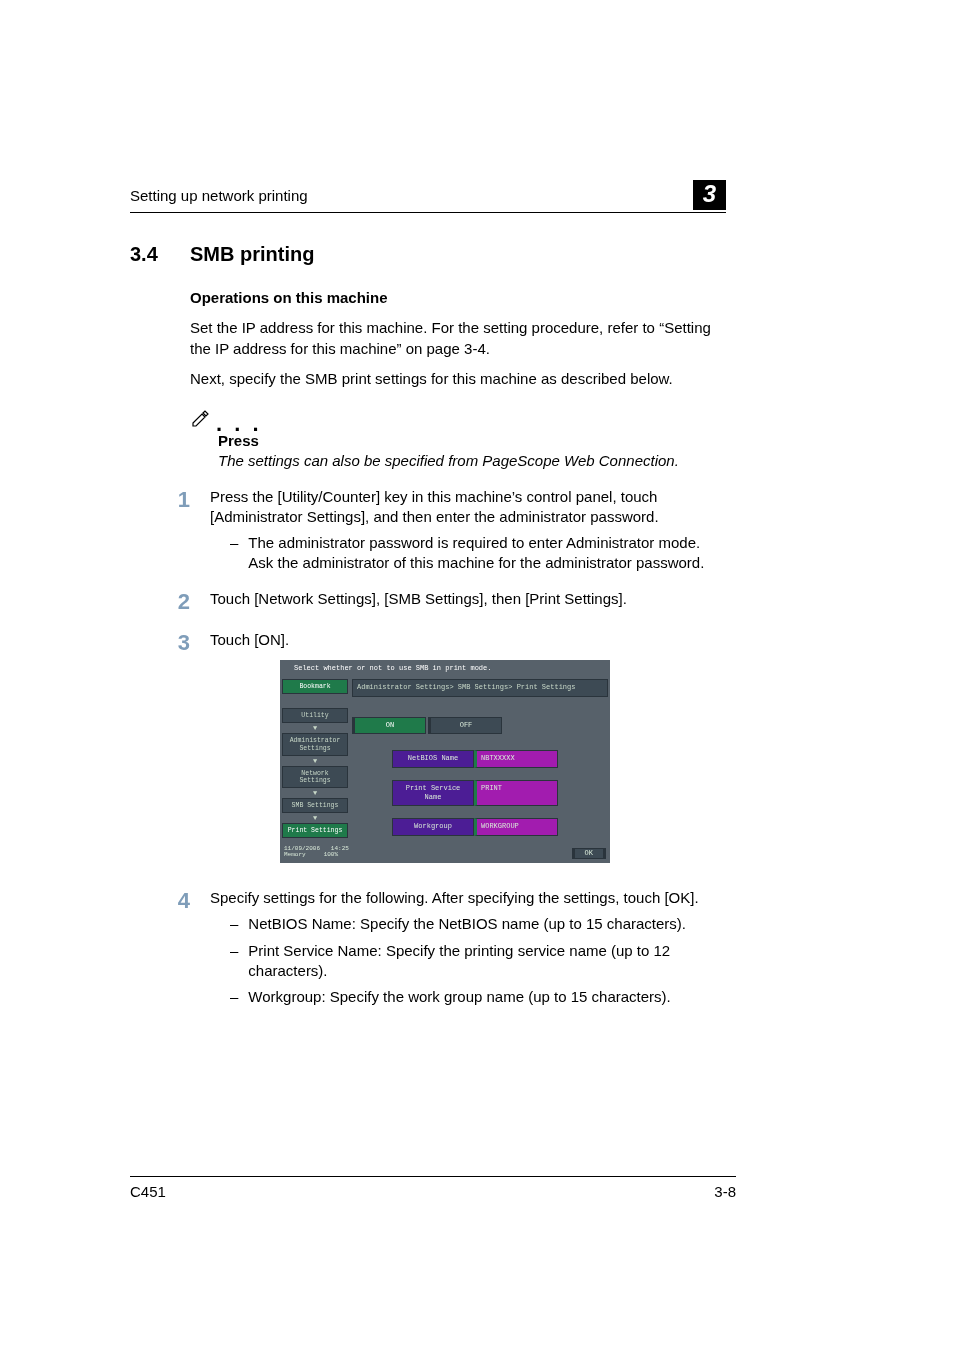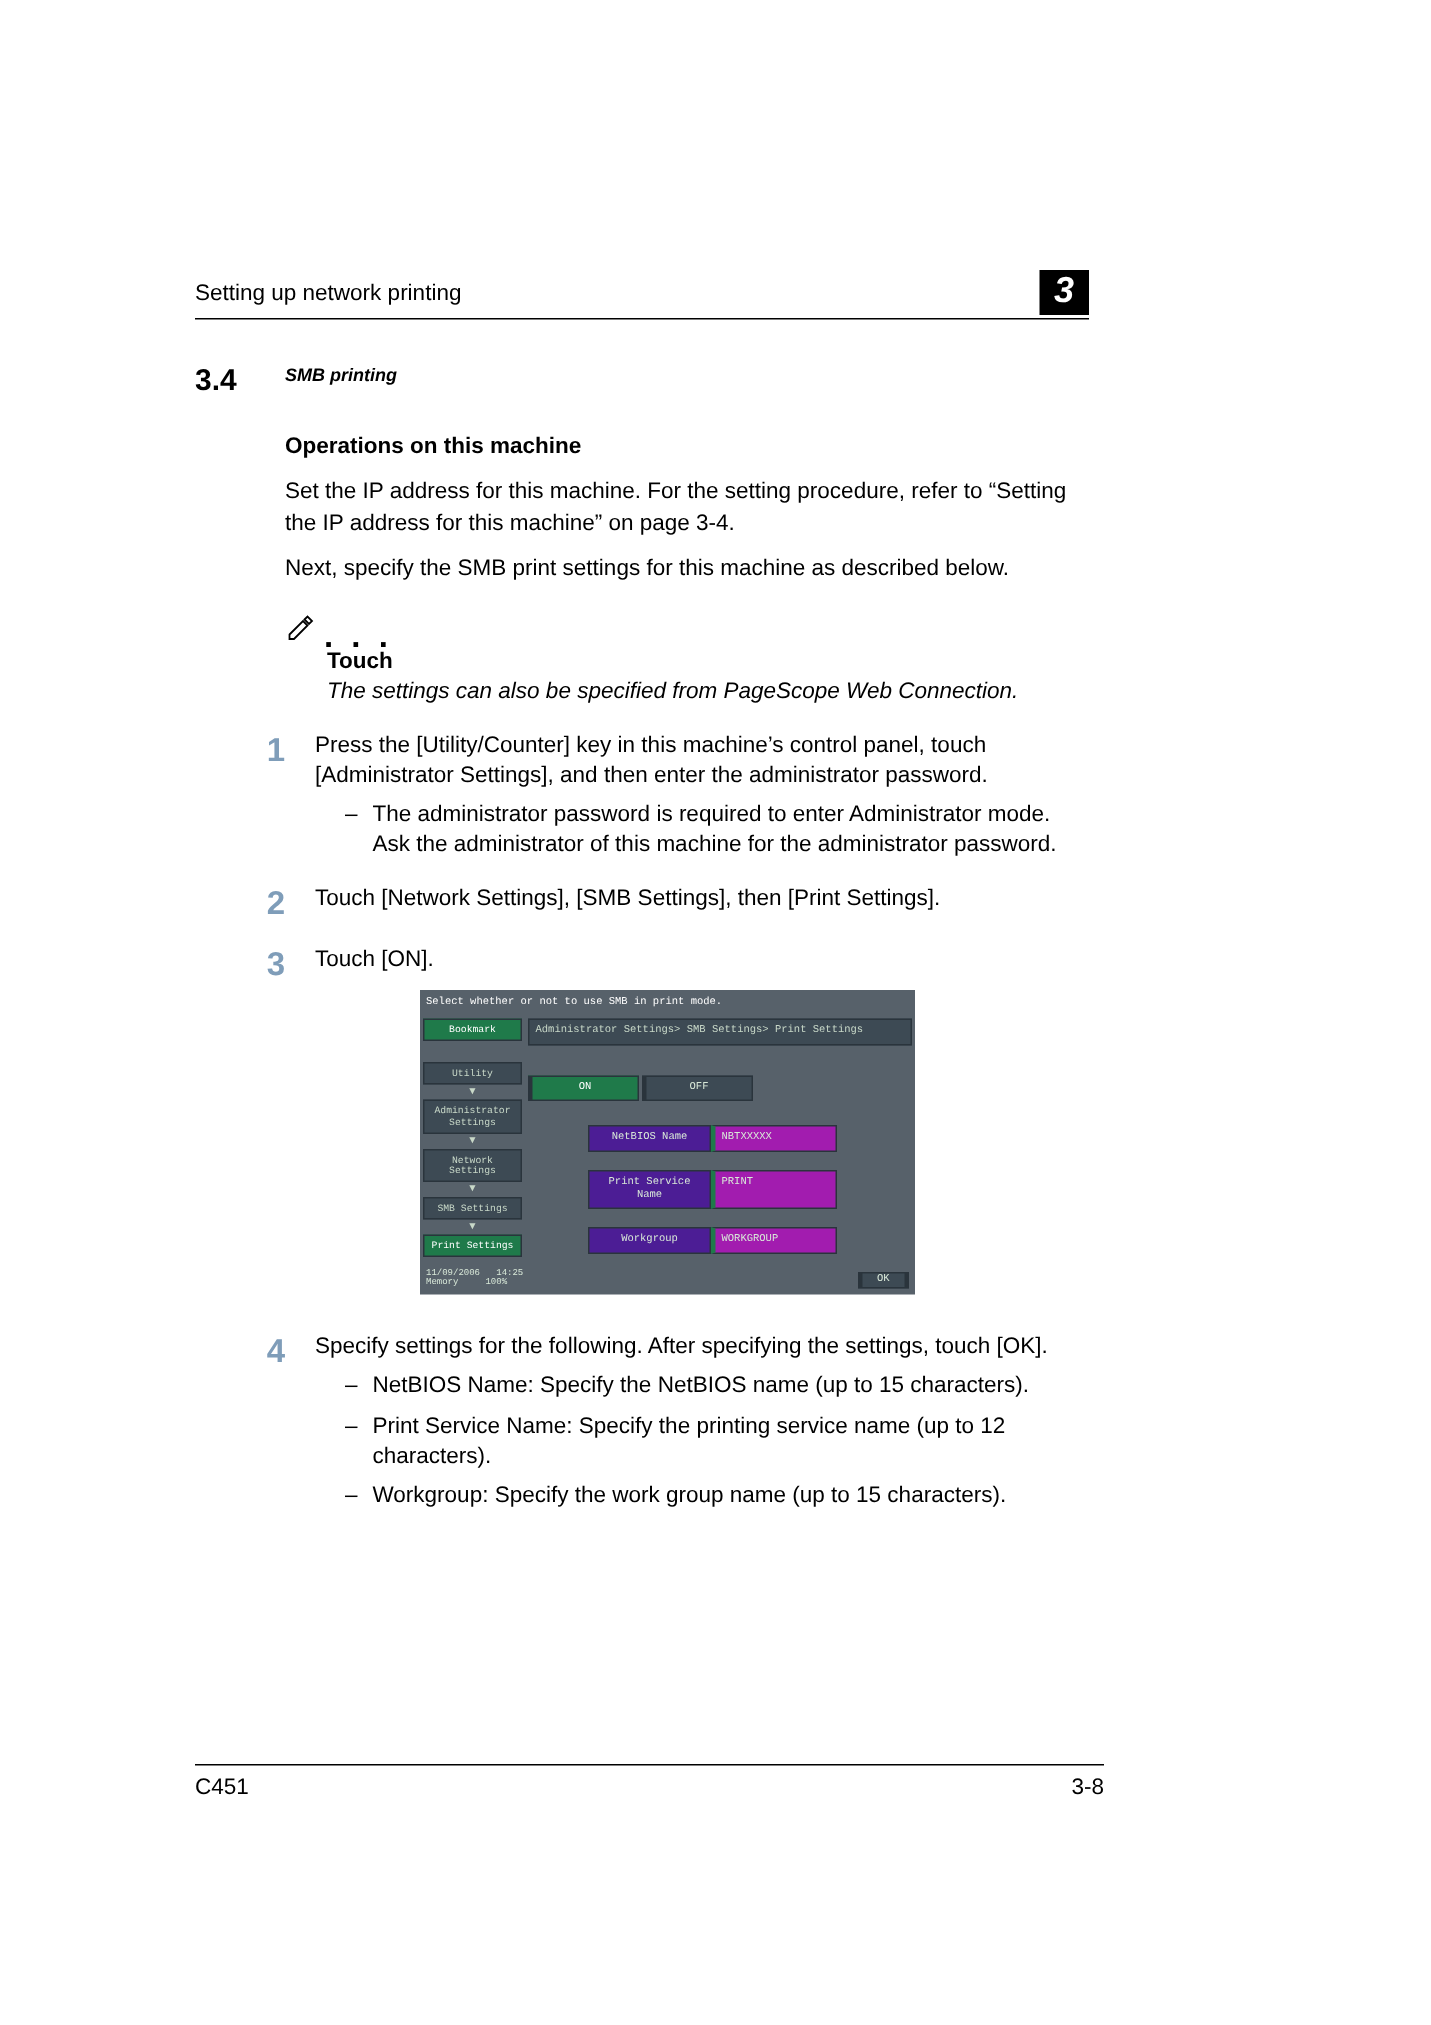--- a/index.html
+++ b/index.html
@@ -2,37 +2,37 @@
 <html><head>
 <meta charset="utf-8">
 <style>
   html,body{margin:0;padding:0;background:#fff;color:#000;font-family:Arial,Helvetica,sans-serif;}
   .page{width:856px;height:1350px;position:relative;box-sizing:border-box;padding:180px 130px 0 130px;}
   .header-row{display:flex;align-items:center;justify-content:space-between;border-bottom:1px solid #000;padding-bottom:2px;margin-bottom:30px;}
   .header-left{font-size:15px;}
   .chapbox{background:#000;color:#fff;font-weight:bold;font-size:24px;padding:0 10px 2px 10px;font-style:italic;}
   .section-row{display:flex;gap:20px;margin-bottom:15px;}
   .secnum{font-size:20px;font-weight:bold;width:40px;}
-  .sectitle{font-size:12px;font-weight:bold;font-style:italic;}
+  .sectitle{font-size:20px;font-weight:bold;}
   .body{margin-left:60px;font-size:15px;line-height:1.35;}
   .para{margin:10px 0;}
   .subhead{font-weight:bold;margin-top:22px;margin-bottom:10px;}
   .note-block{margin:20px 0 15px 0;}
   .note-head{display:flex;align-items:flex-end;gap:6px;}
   .note-icon svg{display:block;}
   .dots{font-size:22px;font-weight:bold;letter-spacing:3px;line-height:10px;}
   .note-label{font-weight:bold;margin-left:28px;margin-top:2px;}
   .note-text{font-style:italic;margin-left:28px;}
   .step{display:flex;gap:20px;margin-top:15px;}
   .step-num{font-size:22px;font-weight:bold;color:#7f9db9;width:20px;text-align:right;flex-shrink:0;}
   .step-body{flex:1;font-size:15px;line-height:1.35;}
   .sub{display:flex;gap:10px;margin-top:6px;margin-left:20px;}
   .dash{flex-shrink:0;}
   .screenshot{width:330px;margin:10px 0 10px 70px;background:#57616a;color:#d8e8d8;font-family:"Courier New",monospace;font-size:7px;}
-  .ss-top{padding:4px 4px;color:#fff;}
+  .ss-top{padding:4px 14px;color:#fff;}
   .ss-body{display:flex;}
   .ss-left{width:66px;display:flex;flex-direction:column;gap:2px;padding:2px;}
   .ss-btn{background:#3d4a54;border:1px solid #2a343c;color:#c8d8c8;font-family:"Courier New",monospace;font-size:6.5px;text-align:center;padding:3px 1px;line-height:1.1;}
   .ss-btn.green{background:#1f7a4a;color:#fff;}
   .ss-arrow{color:#c8d8c8;text-align:center;font-size:7px;line-height:6px;}
   .ss-right{flex:1;padding:2px;display:flex;flex-direction:column;}
   .ss-path{background:#3d4a54;border:1px solid #2a343c;padding:3px 4px;color:#c8d8c8;margin-bottom:20px;}
   .ss-toggle{display:flex;gap:2px;margin-bottom:10px;}
   .ss-tog{flex:0 0 70px;text-align:center;padding:3px 0;background:#3d4a54;border:1px solid #2a343c;border-left:3px solid #2a343c;}
   .ss-tog.on{background:#1f7a4a;color:#fff;}
@@ -67,21 +67,21 @@
 
     <div class="note-block">
       <div class="note-head">
         <span class="note-icon">
           <svg width="20" height="20" viewBox="0 0 20 20">
               <path d="M3 14 L12 5 L15 8 L6 17 L3 17 Z M13 4 L15 2 L18 5 L16 7 Z" fill="none" stroke="#000" stroke-width="1.2"></path>
             </svg>
         </span>
         <span class="dots">. . .</span>
       </div>
-      <div class="note-label">Touch</div>
+      <div class="note-label">Press</div>
       <div class="note-text">The settings can also be specified from PageScope Web Connection.</div>
     </div>
   </div>
 
   <div class="step" style="margin-left:40px;">
     <span class="step-num">1</span>
     <div class="step-body">
       <span>Press the [Utility/Counter] key in this machine’s control panel, touch [Administrator Settings], and then enter the administrator password.</span>
       <div class="sub">
         <span class="dash">–</span>

